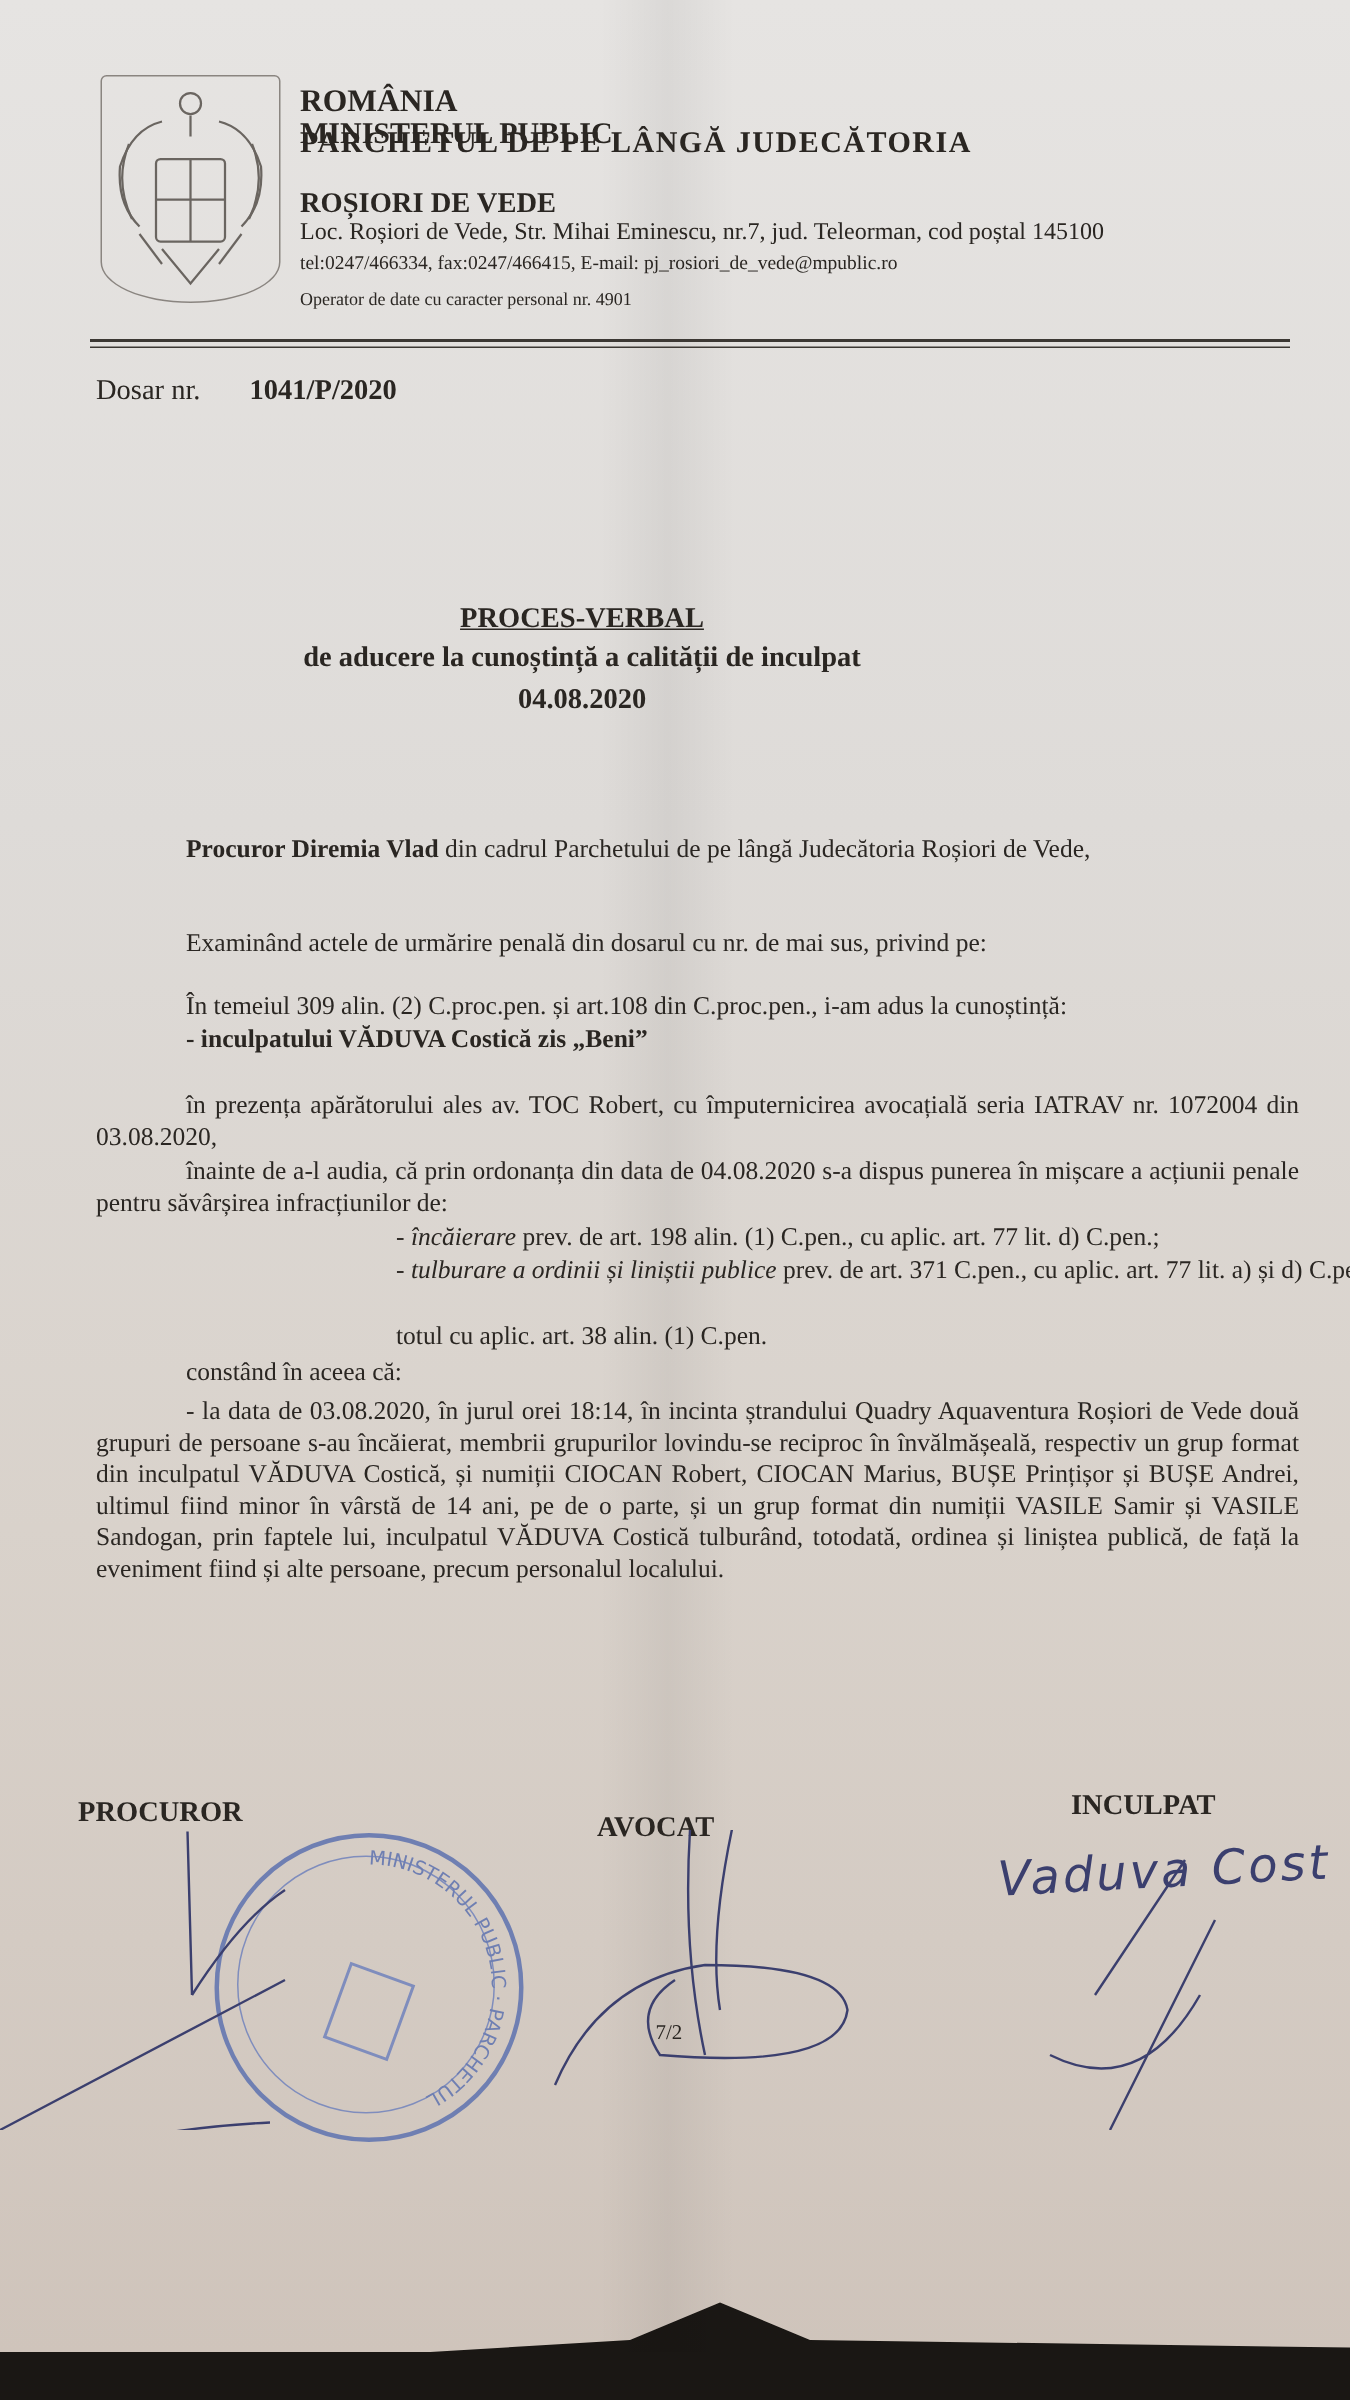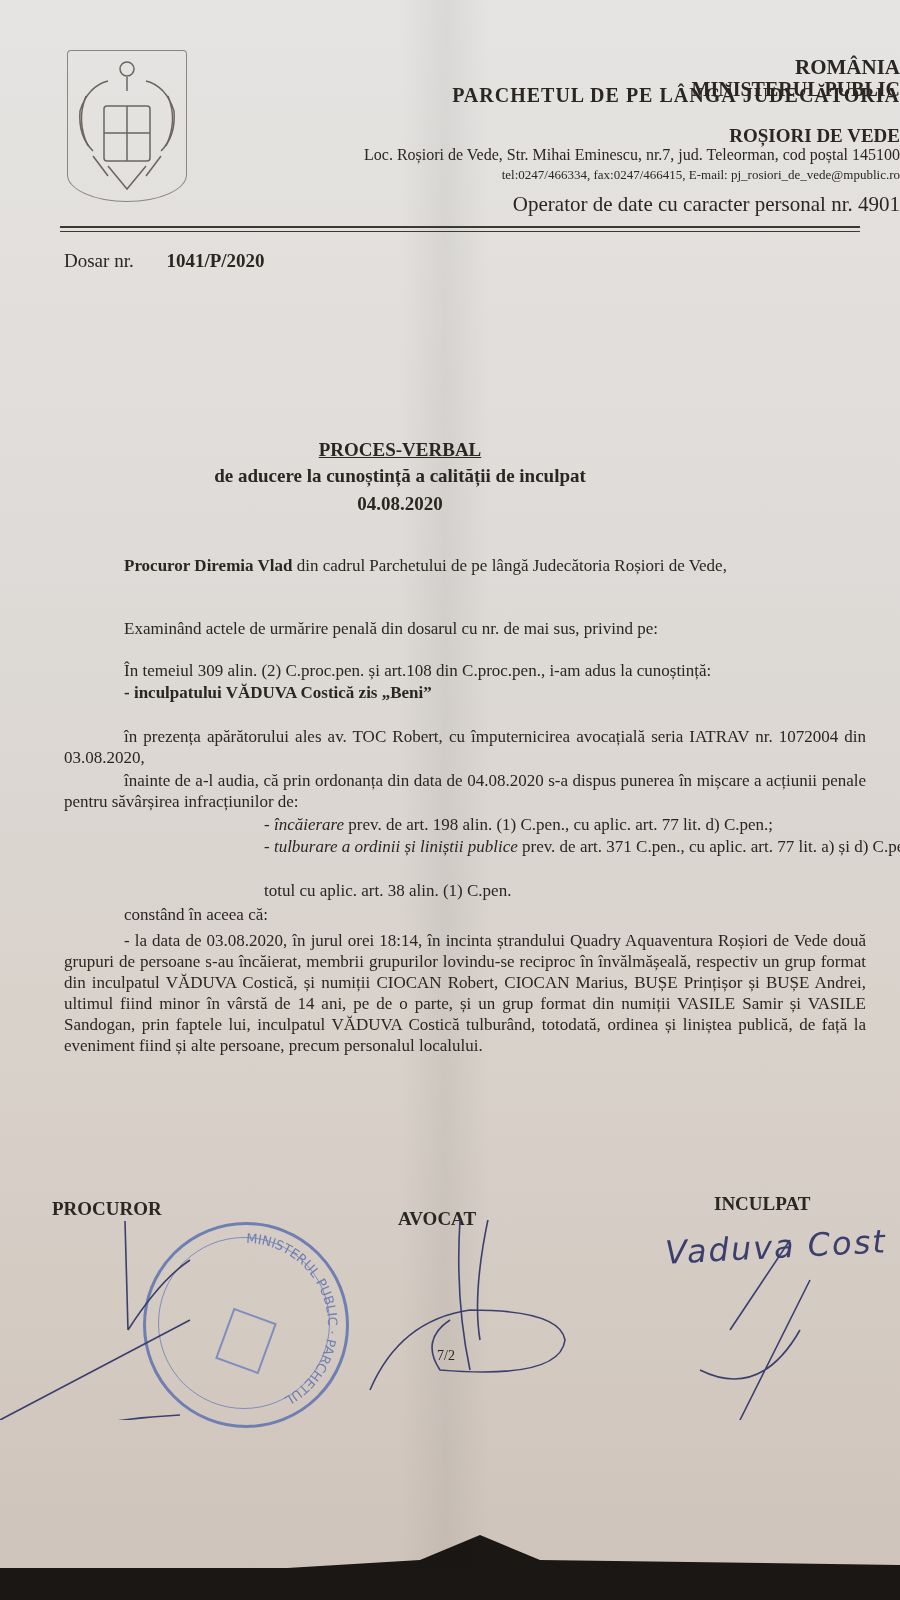--- a/index.html
+++ b/index.html
@@ -17,32 +17,32 @@
     }
     .fold {
       position: absolute; left: 400px; top: 0; width: 90px; height: 1568px;
       background: linear-gradient(90deg, rgba(0,0,0,0) 0%, rgba(0,0,0,0.05) 50%, rgba(0,0,0,0) 100%);
     }
     .emblem {
       position: absolute; left: 67px; top: 50px; width: 118px; height: 150px;
       border: 1px solid #8a8580; border-radius: 4px 4px 50% 50% / 4px 4px 18% 18%;
     }
     .emblem svg { width: 100%; height: 100%; }
-    .hdr { position: absolute; left: 200px; width: 700px; text-align: right; }
+    .hdr { position: absolute; left: 200px; width: 700px; text-align: left; }
     .h-romania { top: 55px; font-size: 21px; font-weight: bold; }
     .h-minister { top: 78px; font-size: 20px; font-weight: bold; }
     .h-parchet { top: 84px; font-size: 20px; font-weight: bold; letter-spacing: 1px; }
     .h-rosiori { top: 125px; font-size: 19px; font-weight: bold; }
     .h-addr { top: 146px; font-size: 16px; left: 200px; width: 700px; }
     .h-tel { top: 167px; font-size: 13px; }
-    .h-oper { top: 192px; font-size: 21px; }
+    .h-oper { top: 192px; font-size: 12px; }
     .rule { position: absolute; left: 60px; width: 800px; height: 2px; background: #3c3834; }
     .dosar { position: absolute; left: 64px; top: 250px; font-size: 19px; }
     .dosar b { font-weight: bold; margin-left: 28px; }
-    .title { position: absolute; left: 12px; width: 776px; text-align: center; margin-top: 37px; }
+    .title { position: absolute; left: 0; width: 776px; text-align: center; }
     .t-main { top: 402px; font-size: 19px; font-weight: bold; text-decoration: underline; }
     .t-sub { top: 428px; font-size: 19px; font-weight: bold; }
     .t-date { top: 456px; font-size: 19px; font-weight: bold; }
     .body-text {
       position: absolute; left: 64px; width: 802px; font-size: 17px; line-height: 21px;
       text-align: justify;
     }
     .indent { text-indent: 60px; }
     .list { padding-left: 200px; }
     .b { font-weight: bold; }

